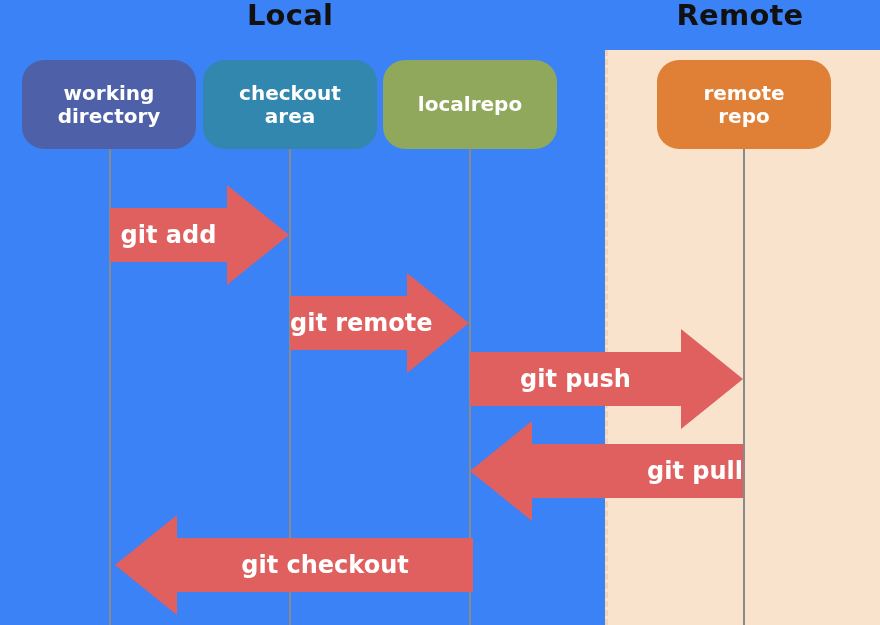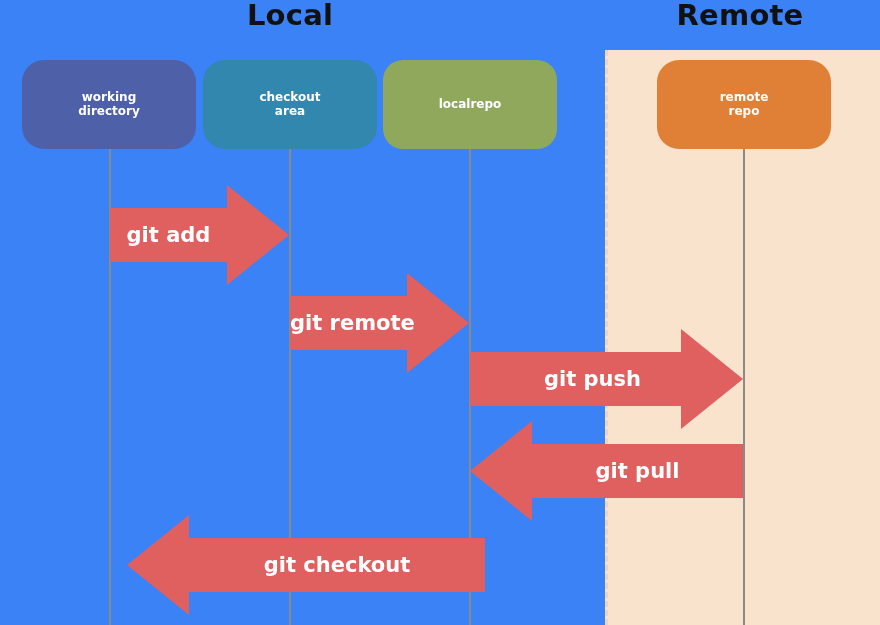--- a/index.html
+++ b/index.html
@@ -55,42 +55,42 @@
     width: 2px;
     height: 485px;
     background: #8a8a8a;
   }
 
   
   .node {
     position: absolute;
     border-radius: 22px;
     color: #ffffff;
-    font-size: 12px;
+    font-size: 20px;
     font-weight: bold;
     line-height: 1.15;
     display: flex;
     align-items: center;
     justify-content: center;
     text-align: center;
     box-sizing: border-box;
     padding: 4px 8px;
     white-space: pre-line;
   }
 
   
   .arrow {
     position: absolute;
     display: flex;
     align-items: center;
   }
   .arrow-label {
     position: absolute;
     color: #ffffff;
-    font-size: 21px;
+    font-size: 24px;
     font-weight: bold;
     white-space: nowrap;
     text-align: center;
     top: 50%;
     transform: translateY(-50%);
     z-index: 3;
   }
   .arrow-shaft {
     position: absolute;
     top: 50%;
@@ -118,47 +118,47 @@
 
   <div class="lifeline" style="left: 109px; background: rgb(138, 138, 138);"></div>
   <div class="lifeline" style="left: 289px; background: rgb(138, 138, 138);"></div>
   <div class="lifeline" style="left: 469px; background: rgb(138, 138, 138);"></div>
   <div class="lifeline" style="left: 743px; background: rgb(138, 138, 138);"></div>
 
   <div class="node" style="left: 22px; top: 60px; width: 174px; height: 89px; background: rgb(78, 97, 168);">working
 directory</div>
   <div class="node" style="left: 203px; top: 60px; width: 174px; height: 89px; background: rgb(50, 135, 174);">checkout
 area</div>
-  <div class="node" style="left: 383px; top: 60px; width: 174px; height: 89px; background: rgb(143, 168, 92); border-radius: 20px;">localrepo</div>
+  <div class="node" style="left: 383px; top: 60px; width: 174px; height: 89px; background: rgb(143, 168, 92);">localrepo</div>
   <div class="node" style="left: 657px; top: 60px; width: 174px; height: 89px; background: rgb(223, 128, 54);">remote
 repo</div>
 
   <div class="arrow" style="left: 110px; top: 185px; width: 179px; height: 100px;">
     <div class="arrow-shaft" style="height: 54px; background: rgb(224, 96, 96); width: 117px; left: 0px;"></div>
     <div class="arrow-head" style="left: 117px; border-top: 50px solid transparent; border-bottom: 50px solid transparent; border-left: 62px solid rgb(224, 96, 96);"></div>
     <div class="arrow-label" style="left: 0px; width: 117px;">git add</div>
   </div>
 
   <div class="arrow" style="left: 290px; top: 273px; width: 179px; height: 100px;">
     <div class="arrow-shaft" style="height: 54px; background: rgb(224, 96, 96); width: 117px; left: 0px;"></div>
     <div class="arrow-head" style="left: 117px; border-top: 50px solid transparent; border-bottom: 50px solid transparent; border-left: 62px solid rgb(224, 96, 96);"></div>
     <div class="arrow-label" style="left: 0px; width: 117px;">git remote</div>
   </div>
 
   <div class="arrow" style="left: 470px; top: 329px; width: 273px; height: 100px;">
     <div class="arrow-shaft" style="height: 54px; background: rgb(224, 96, 96); width: 211px; left: 0px;"></div>
     <div class="arrow-head" style="left: 211px; border-top: 50px solid transparent; border-bottom: 50px solid transparent; border-left: 62px solid rgb(224, 96, 96);"></div>
-    <div class="arrow-label" style="left: 0px; width: 211px; padding-left: 17px;">git push</div>
+    <div class="arrow-label" style="left: 0px; width: 211px;">git push</div>
   </div>
 
   <div class="arrow" style="left: 470px; top: 421px; width: 273px; height: 100px;">
     <div class="arrow-shaft" style="height: 54px; background: rgb(224, 96, 96); width: 211px; left: 62px;"></div>
     <div class="arrow-head" style="left: 0px; border-top: 50px solid transparent; border-bottom: 50px solid transparent; border-right: 62px solid rgb(224, 96, 96);"></div>
-    <div class="arrow-label" style="left: 62px; width: 211px;">git pull</div>
+    <div class="arrow-label" style="left: 62px; width: 211px; text-align: right;">git pull</div>
   </div>
 
-  <div class="arrow" style="left: 127px; top: 515px; width: 403px; height: 100px;">
+  <div class="arrow" style="left: 115px; top: 515px; width: 403px; height: 100px;">
     <div class="arrow-shaft" style="height: 54px; background: rgb(224, 96, 96); width: 296px; left: 62px;"></div>
     <div class="arrow-head" style="left: 0px; border-top: 50px solid transparent; border-bottom: 50px solid transparent; border-right: 62px solid rgb(224, 96, 96);"></div>
     <div class="arrow-label" style="left: 62px; width: 296px;">git checkout</div>
   </div>
 
 </div>
 
 </body></html>

